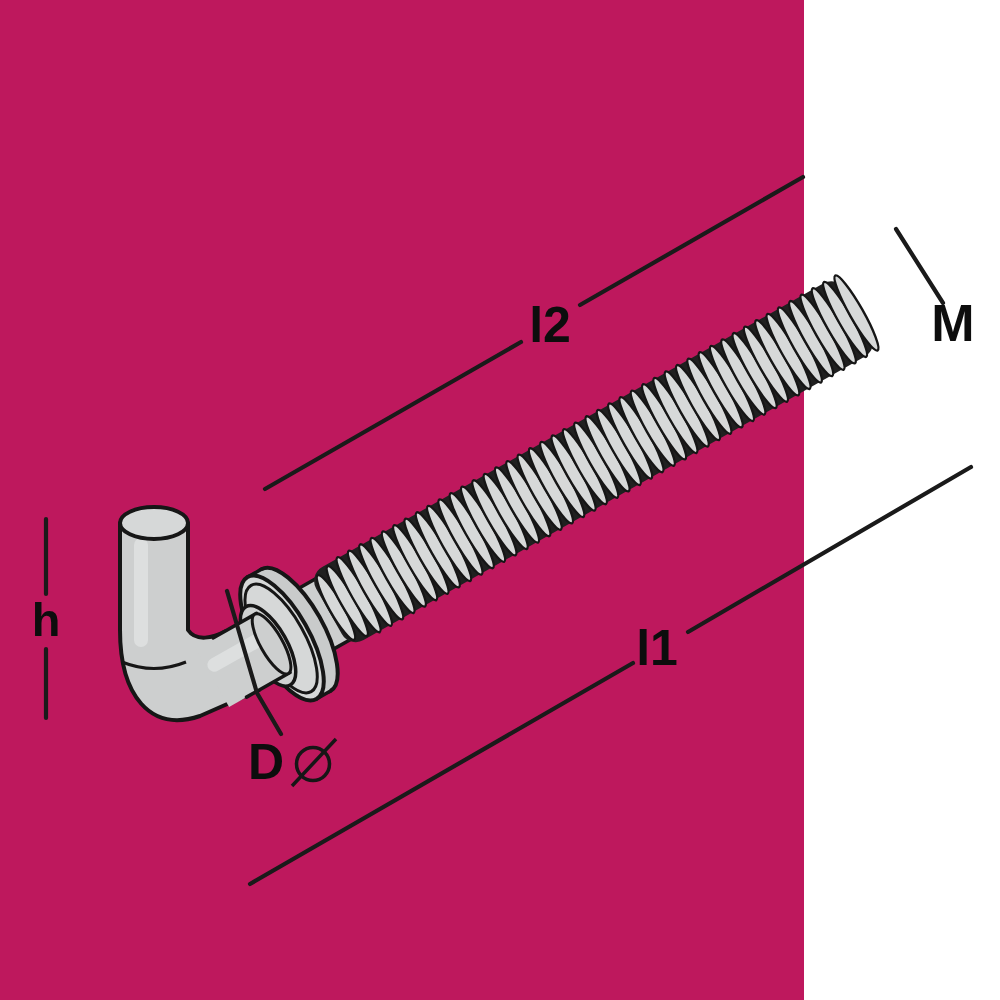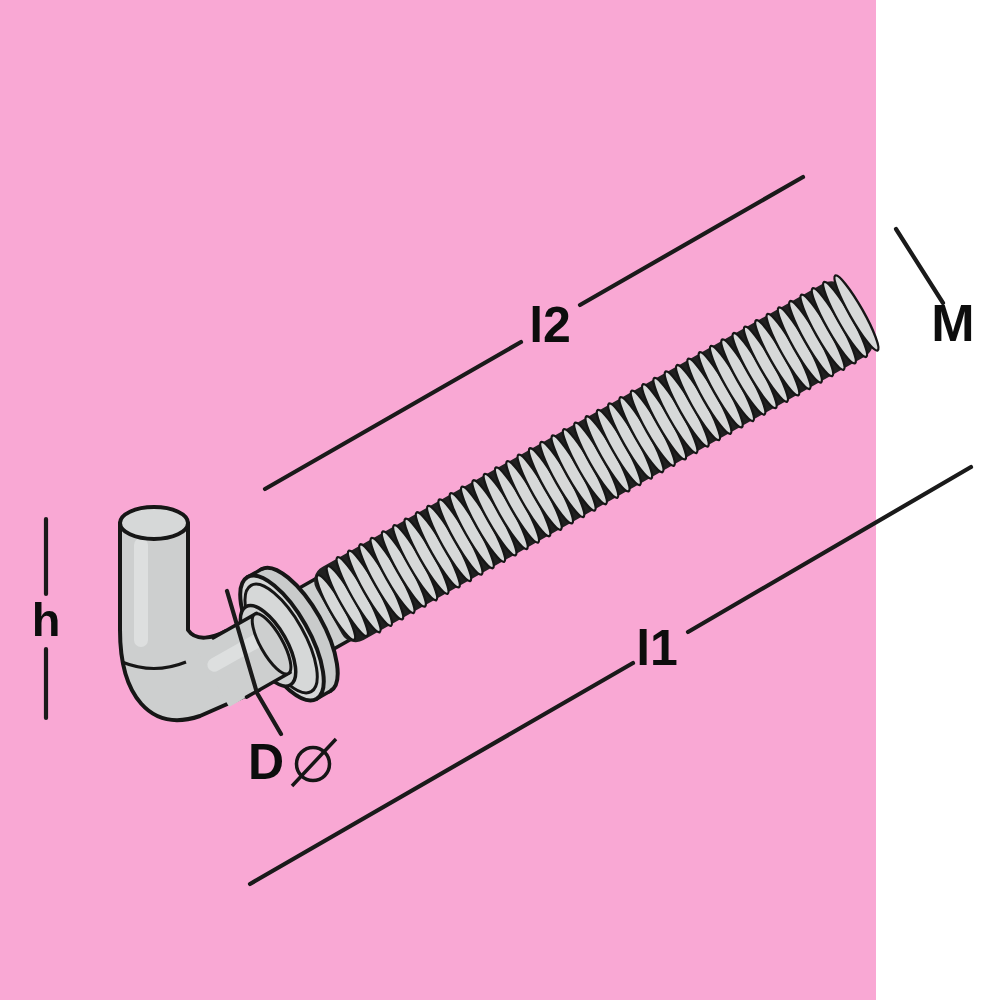--- a/index.html
+++ b/index.html
@@ -6,23 +6,23 @@
     margin: 0;
     padding: 0;
     background: #ffffff;
     width: 1000px;
     height: 1000px;
     overflow: hidden;
     font-family: "Liberation Sans", sans-serif;
   }
   .stage {
     position: relative;
-    width: 876px;
+    width: 804px;
     height: 1000px;
-    background: #f9a8d4;
+    background: #be185d;
   }
   svg { display: block; }
 
   
   .part-outline      { fill: #cdcfcf; stroke: #161616; stroke-width: 4; stroke-linejoin: round; }
   .cap-face          { fill: #d6d8d8; stroke: #161616; stroke-width: 4; }
   .surface-mid       { fill: #cdcfcf; }
   .surface-band      { fill: #c9cbcb; }
   .edge-line         { stroke: #161616; stroke-width: 3.5; fill: none; stroke-linecap: round; }
   .edge-thin         { stroke: #161616; stroke-width: 3;   fill: none; }

